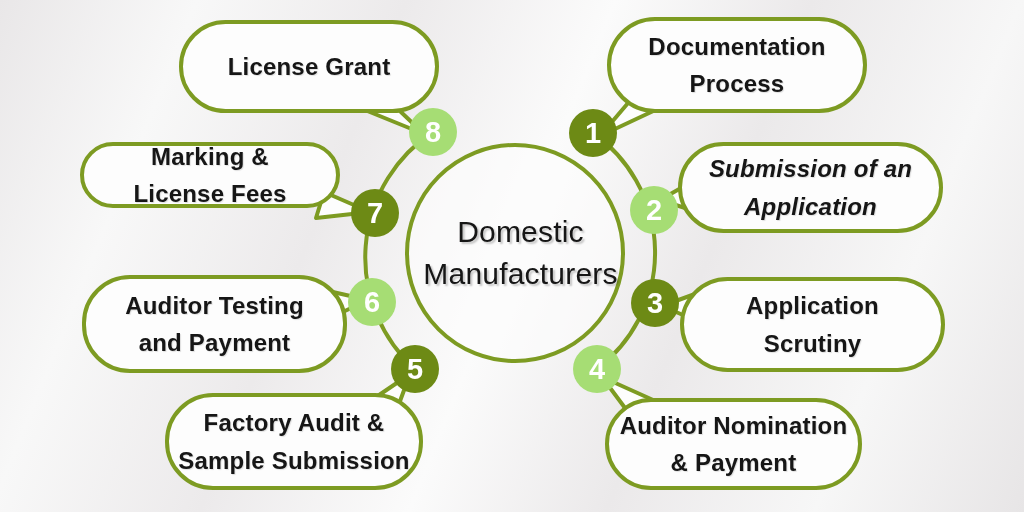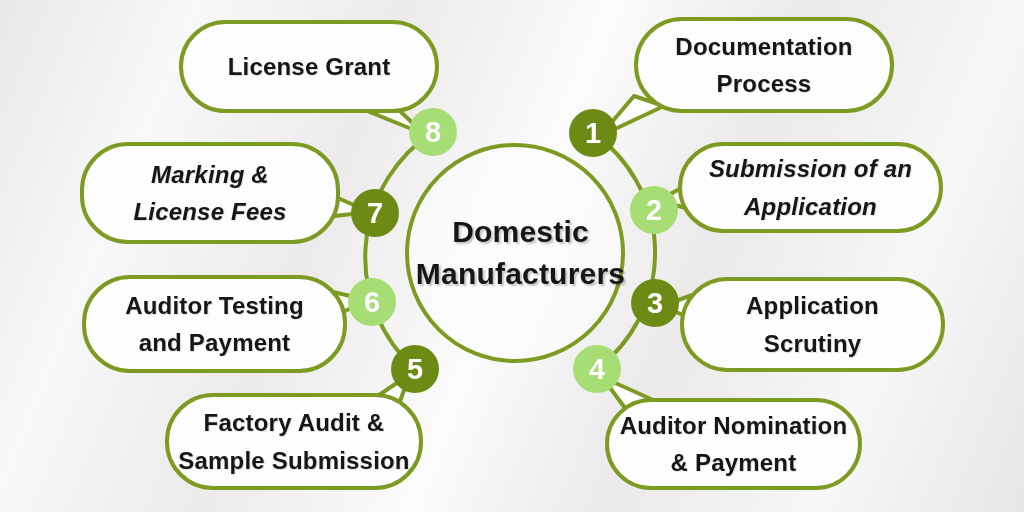--- a/index.html
+++ b/index.html
@@ -17,37 +17,37 @@
     position:absolute;box-sizing:border-box;z-index:2;
     background:var(--bubble-fill);
     border:4px solid var(--olive);
     border-radius:48px;
     display:flex;align-items:center;justify-content:center;text-align:center;
   }
   .bubble-label{
     white-space:pre-line;font-size:24px;font-weight:700;color:var(--ink);
     line-height:1.55;letter-spacing:.2px;text-shadow:1px 1px 1px rgba(0,0,0,.12);
   }
-  .b1{left:634px;top:17px;width:260px;height:96px;}
+  .b1{left:607px;top:17px;width:260px;height:96px;}
   .b2{left:678px;top:142px;width:265px;height:91px;font-style:italic;}
   .b3{left:680px;top:277px;width:265px;height:95px;}
   .b4{left:605px;top:398px;width:257px;height:92px;}
   .b5{left:165px;top:393px;width:258px;height:97px;}
   .b6{left:82px;top:275px;width:265px;height:98px;}
-  .b7{left:80px;top:142px;width:260px;height:102px;font-style:italic;}
+  .b7{left:80px;top:142px;width:260px;height:66px;}
   .b8{left:179px;top:20px;width:260px;height:93px;justify-content:center;}
 
   .center-circle{
     position:absolute;left:405px;top:143px;width:220px;height:220px;z-index:2;
     box-sizing:border-box;border:4px solid var(--olive);border-radius:50%;
     background:rgba(253,253,253,.6);
     display:flex;align-items:center;justify-content:center;
   }
   .center-title{
-    white-space:pre-line;text-align:center;font-size:30px;font-weight:700;
+    white-space:pre-line;text-align:center;font-size:30px;font-weight:400;
     color:var(--ink);line-height:1.4;letter-spacing:.2px;
     text-shadow:2px 2px 2px rgba(0,0,0,.22);
     padding-left:11px;
   }
 
   .step-circle{
     position:absolute;width:48px;height:48px;border-radius:50%;z-index:3;
     display:flex;align-items:center;justify-content:center;
     color:#ffffff;font-size:29px;font-weight:700;
   }

